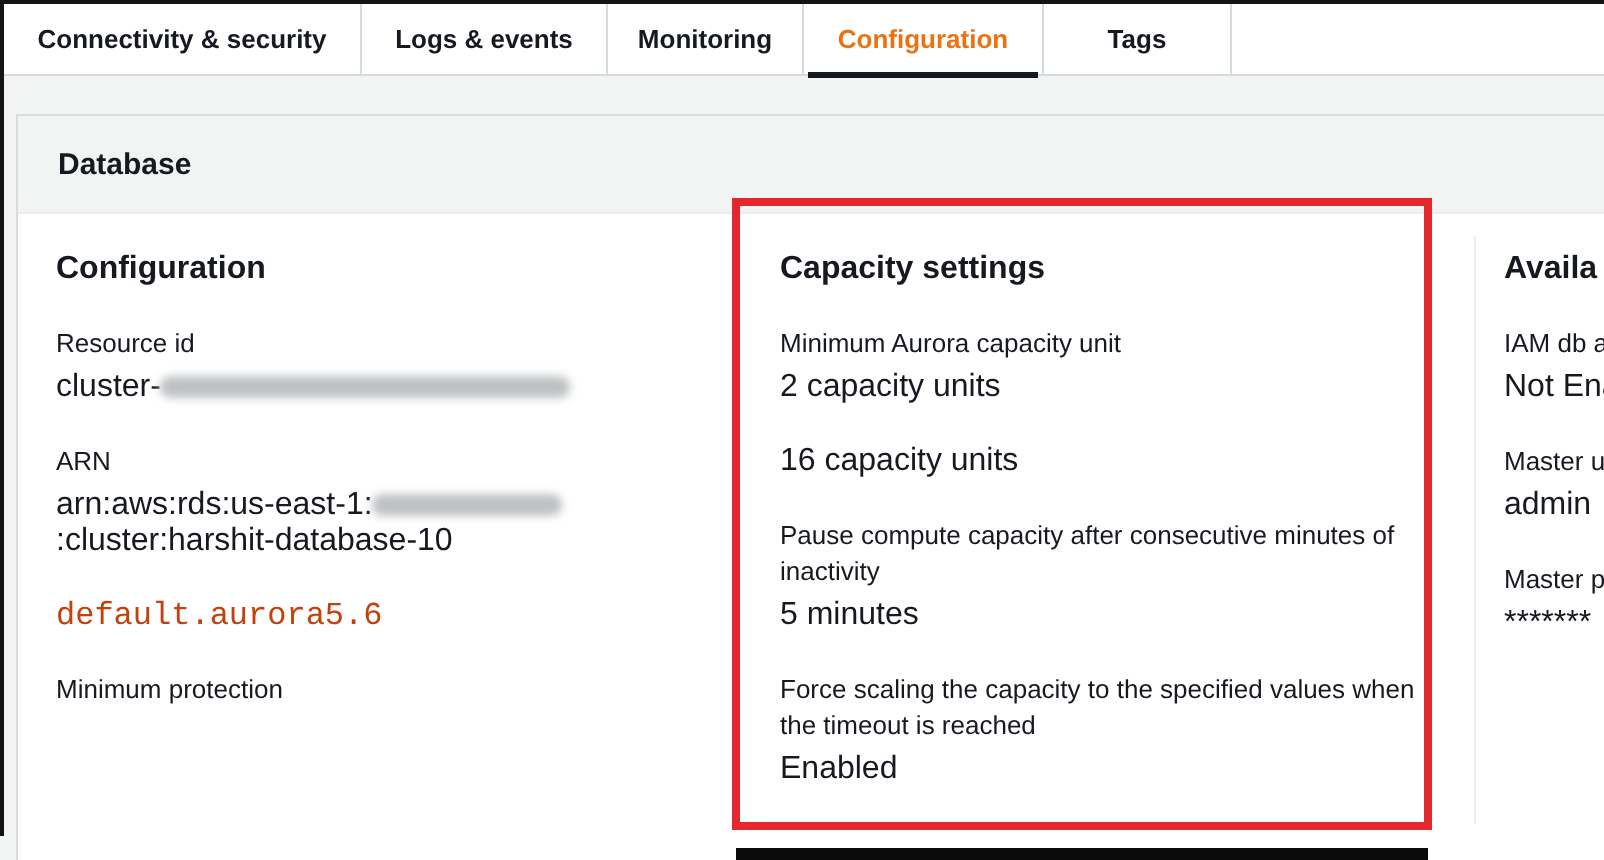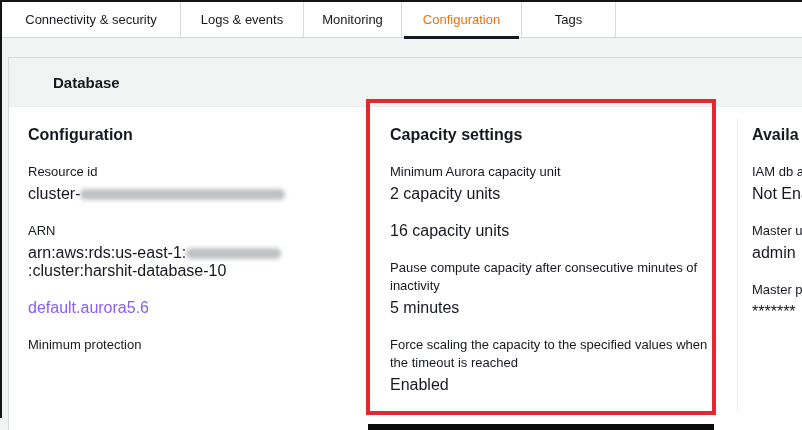--- a/index.html
+++ b/index.html
@@ -16,53 +16,53 @@
   .frame-left { position:absolute; left:0; top:0; width:2px; height:418px; background:#141414; }
   .bottom-black-bar { position:absolute; left:368px; top:424px; width:346px; height:6px; background:#0b0b0b; }
 
   
   .tabbar {
     position:absolute; left:2px; top:2px; width:800px; height:36px;
     background:#ffffff; border-bottom:1px solid #d5dbdb; display:flex;
   }
   .tab {
     display:flex; align-items:center; justify-content:center;
-    font-size:13px; font-weight:400; color:#16191f;
+    font-size:13px; font-weight:700; color:#16191f;
     border-right:1px solid #d5dbdb; position:relative; cursor:pointer;
     white-space:nowrap;
   }
   .tab.w1{width:179px}.tab.w2{width:98px}.tab.w3{width:123px}
   .tab.w4{width:120px}.tab.w5{width:174px}.tab.w6{width:94px}
   .tab.active { color:#ec7211; }
   .tab.active::after {
     content:""; position:absolute; left:2px; right:2px; bottom:-2px;
     height:3px; background:#16191f;
   }
 
   
   .panel {
     position:absolute; left:8px; top:57px; width:800px; height:373px;
     background:#ffffff; border-left:1px solid #d9dcdc; border-top:1px solid #d9dcdc;
   }
   .panel-header {
     height:49px; background:#f2f3f3; border-bottom:1px solid #eaeded;
     display:flex; align-items:center; padding-left:20px;
   }
-  .panel-title { font-size:15px; font-weight:700; color:#16191f;margin-left:24px; }
+  .panel-title { font-size:15px; font-weight:700; color:#16191f; }
 
   
   .col { position:absolute; top:107px; }
   .col-configuration { left:28px;  width:332px; }
   .col-capacity      { left:390px; width:322px; }
   .col-availability  { left:752px; width:220px; }
   .col-heading { font-size:16px; font-weight:700; line-height:20px; margin:18px 0 18px; }
   .field { margin-bottom:19px; }
   .field .label { font-size:13px; line-height:18px; margin-bottom:4px; }
   .field .value { font-size:16px; line-height:18px; }
-  .field .value a { color:#8b5cf6; text-decoration:none; cursor:pointer; }
+  .field .value a { color:#c2410c; text-decoration:none; cursor:pointer;font-family:Liberation Mono, monospace; }
   .blur-bar {
     display:inline-block; height:11px; border-radius:5px;
     background:#bfc2c4; filter:blur(2px); vertical-align:-1px;
   }
   .blur-resource { width:205px; }
   .blur-account  { width:95px; }
 
   .col-divider {
     position:absolute; left:737px; top:118px; width:1px; height:294px;
     background:#eaeded;

